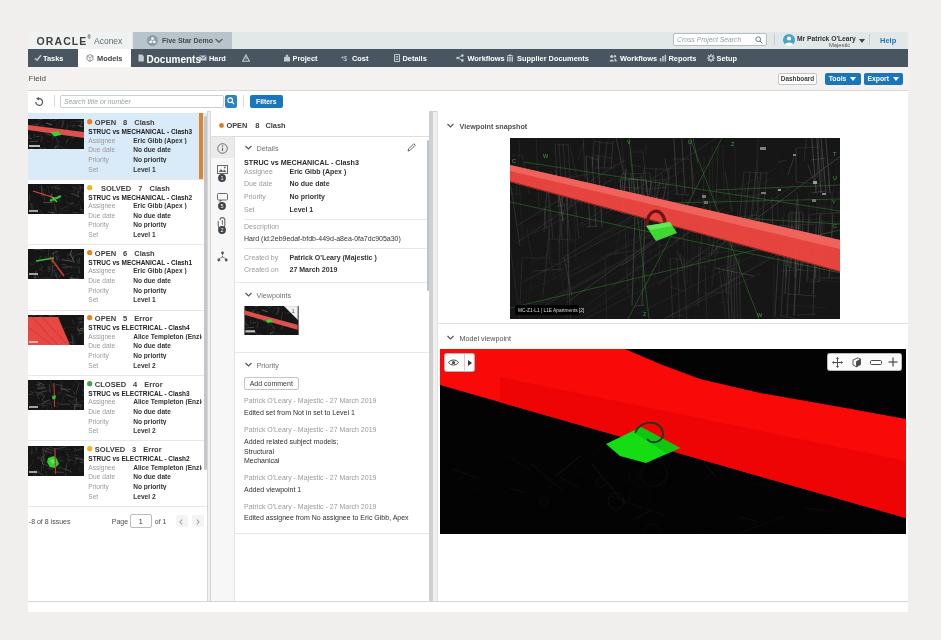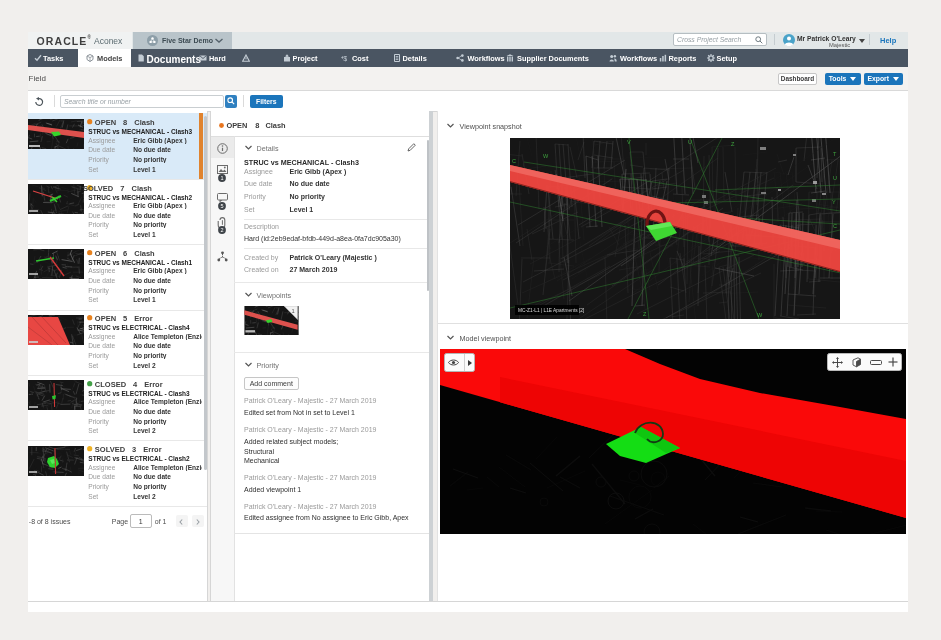--- a/index.html
+++ b/index.html
@@ -384,21 +384,21 @@
       <line x1="5" y1="7" x2="30" y2="15" stroke="#d44" stroke-width="1.2"></line>
       <line x1="22" y1="17" x2="33" y2="12" stroke="#2ec52e" stroke-width="2"></line>
       <line x1="24" y1="13" x2="29" y2="18" stroke="#39d42e" stroke-width="1.4"></line>
       <rect x="1" y="26" width="9" height="2" fill="#bbbbbb" opacity="0.85"></rect>
     </svg>
   </div>
 <div class="abs" style="left:87px;top:183.29999999999998px;width:2.2px"></div>
 <svg class="abs" style="left:87px;top:184.5px" width="6" height="6">
     <circle cx="2.7" cy="2.7" r="2.6" fill="#efb226"></circle>
   </svg>
-<div class="abs txt" style="left:83px;top:183.5px;font-size:7.5px;color:#3c3c3c;font-weight:bold;">SOLVED<span style="margin-left:7px">7</span><span style="margin-left:7px">Clash</span></div>
+<div class="abs txt" style="left:101px;top:183.5px;font-size:7.5px;color:#3c3c3c;font-weight:bold;">SOLVED<span style="margin-left:7px">7</span><span style="margin-left:7px">Clash</span></div>
 <div class="abs txt" style="left:88.3px;top:193.5px;font-size:6.5px;color:#222;font-weight:bold;">STRUC vs MECHANICAL - Clash2</div>
 <div class="abs txt" style="left:88.3px;top:201.89999999999998px;font-size:6.6px;color:#9a9a9a;font-weight:normal;">Assignee</div>
 <div class="abs txt" style="left:133.2px;top:201.89999999999998px;font-size:6.6px;color:#333;font-weight:bold;max-width:69px;overflow:hidden">Eric Gibb (Apex )</div>
 <div class="abs txt" style="left:88.3px;top:211.59999999999997px;font-size:6.6px;color:#9a9a9a;font-weight:normal;">Due date</div>
 <div class="abs txt" style="left:133.2px;top:211.59999999999997px;font-size:6.6px;color:#333;font-weight:bold;max-width:69px;overflow:hidden">No due date</div>
 <div class="abs txt" style="left:88.3px;top:221.29999999999998px;font-size:6.6px;color:#9a9a9a;font-weight:normal;">Priority</div>
 <div class="abs txt" style="left:133.2px;top:221.29999999999998px;font-size:6.6px;color:#333;font-weight:bold;max-width:69px;overflow:hidden">No priority</div>
 <div class="abs txt" style="left:88.3px;top:230.99999999999997px;font-size:6.6px;color:#9a9a9a;font-weight:normal;">Set</div>
 <div class="abs txt" style="left:133.2px;top:230.99999999999997px;font-size:6.6px;color:#333;font-weight:bold;max-width:69px;overflow:hidden">Level 1</div>
 <div class="abs" style="left:28px;top:244.1px;width:179.4px;height:1px;background:#e8e8e8"></div>
@@ -1086,21 +1086,21 @@
 <div class="abs txt" style="left:244px;top:474.2px;font-size:7px;color:#9a9a9a;font-weight:normal;">Patrick O'Leary - Majestic - 27 March 2019</div>
 <div class="abs txt" style="left:244px;top:485.9px;font-size:7px;color:#2e2e2e;font-weight:normal;">Added viewpoint 1</div>
 <div class="abs txt" style="left:244px;top:502.6px;font-size:7px;color:#9a9a9a;font-weight:normal;">Patrick O'Leary - Majestic - 27 March 2019</div>
 <div class="abs txt" style="left:244px;top:514.4px;font-size:7px;color:#2e2e2e;font-weight:normal;">Edited assignee from No assignee to Eric Gibb, Apex</div>
 <div class="abs" style="left:233.8px;top:533px;width:195.5px;height:1px;background:#e4e4e4"></div>
 <div class="abs" style="left:426.5px;top:140px;width:2.8px;height:151px;background:#bec2c6;border-radius:2px"></div>
 <div class="abs" style="left:438px;top:111px;width:469.6px;height:490.3px;background:#fff"></div>
 <svg class="abs" style="left:447px;top:123px" width="7" height="6" viewBox="0 0 7 6">
     <polyline points="0.5,1 3.5,4 6.5,1" fill="none" stroke="#555" stroke-width="1.2"></polyline>
   </svg>
-<div class="abs txt" style="left:459.5px;top:121.7px;font-size:7.2px;color:#4f4f4f;font-weight:normal;">Viewpoint snapshot</div>
+<div class="abs txt" style="left:459.5px;top:121.7px;font-size:7.2px;color:#4f4f4f;font-weight:bold;">Viewpoint snapshot</div>
 <div class="abs" style="left:438px;top:323px;width:469.6px;height:1px;background:#e0e0e0"></div>
 <svg class="abs" style="left:447px;top:335px" width="7" height="6" viewBox="0 0 7 6">
     <polyline points="0.5,1 3.5,4 6.5,1" fill="none" stroke="#555" stroke-width="1.2"></polyline>
   </svg>
 <div class="abs txt" style="left:459.5px;top:333.7px;font-size:7.2px;color:#4f4f4f;font-weight:normal;">Model viewpoint</div>
 <div class="abs" style="left:510px;top:138px">
     <svg width="330" height="181" viewBox="0 0 330 181" style="display:block">
       <rect width="330" height="181" fill="#161616"></rect>
       <line x1="120" y1="14" x2="124" y2="54" stroke="rgb(71,71,71)" stroke-width="0.52" opacity="0.81"></line>
       <line x1="133" y1="14" x2="137" y2="54" stroke="rgb(71,71,71)" stroke-width="0.52" opacity="0.81"></line>

